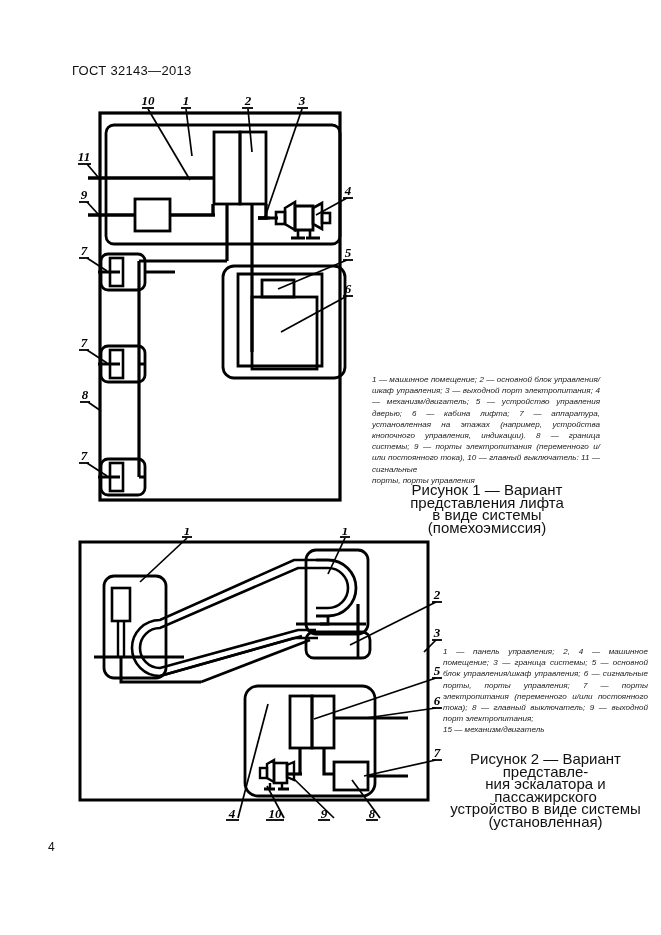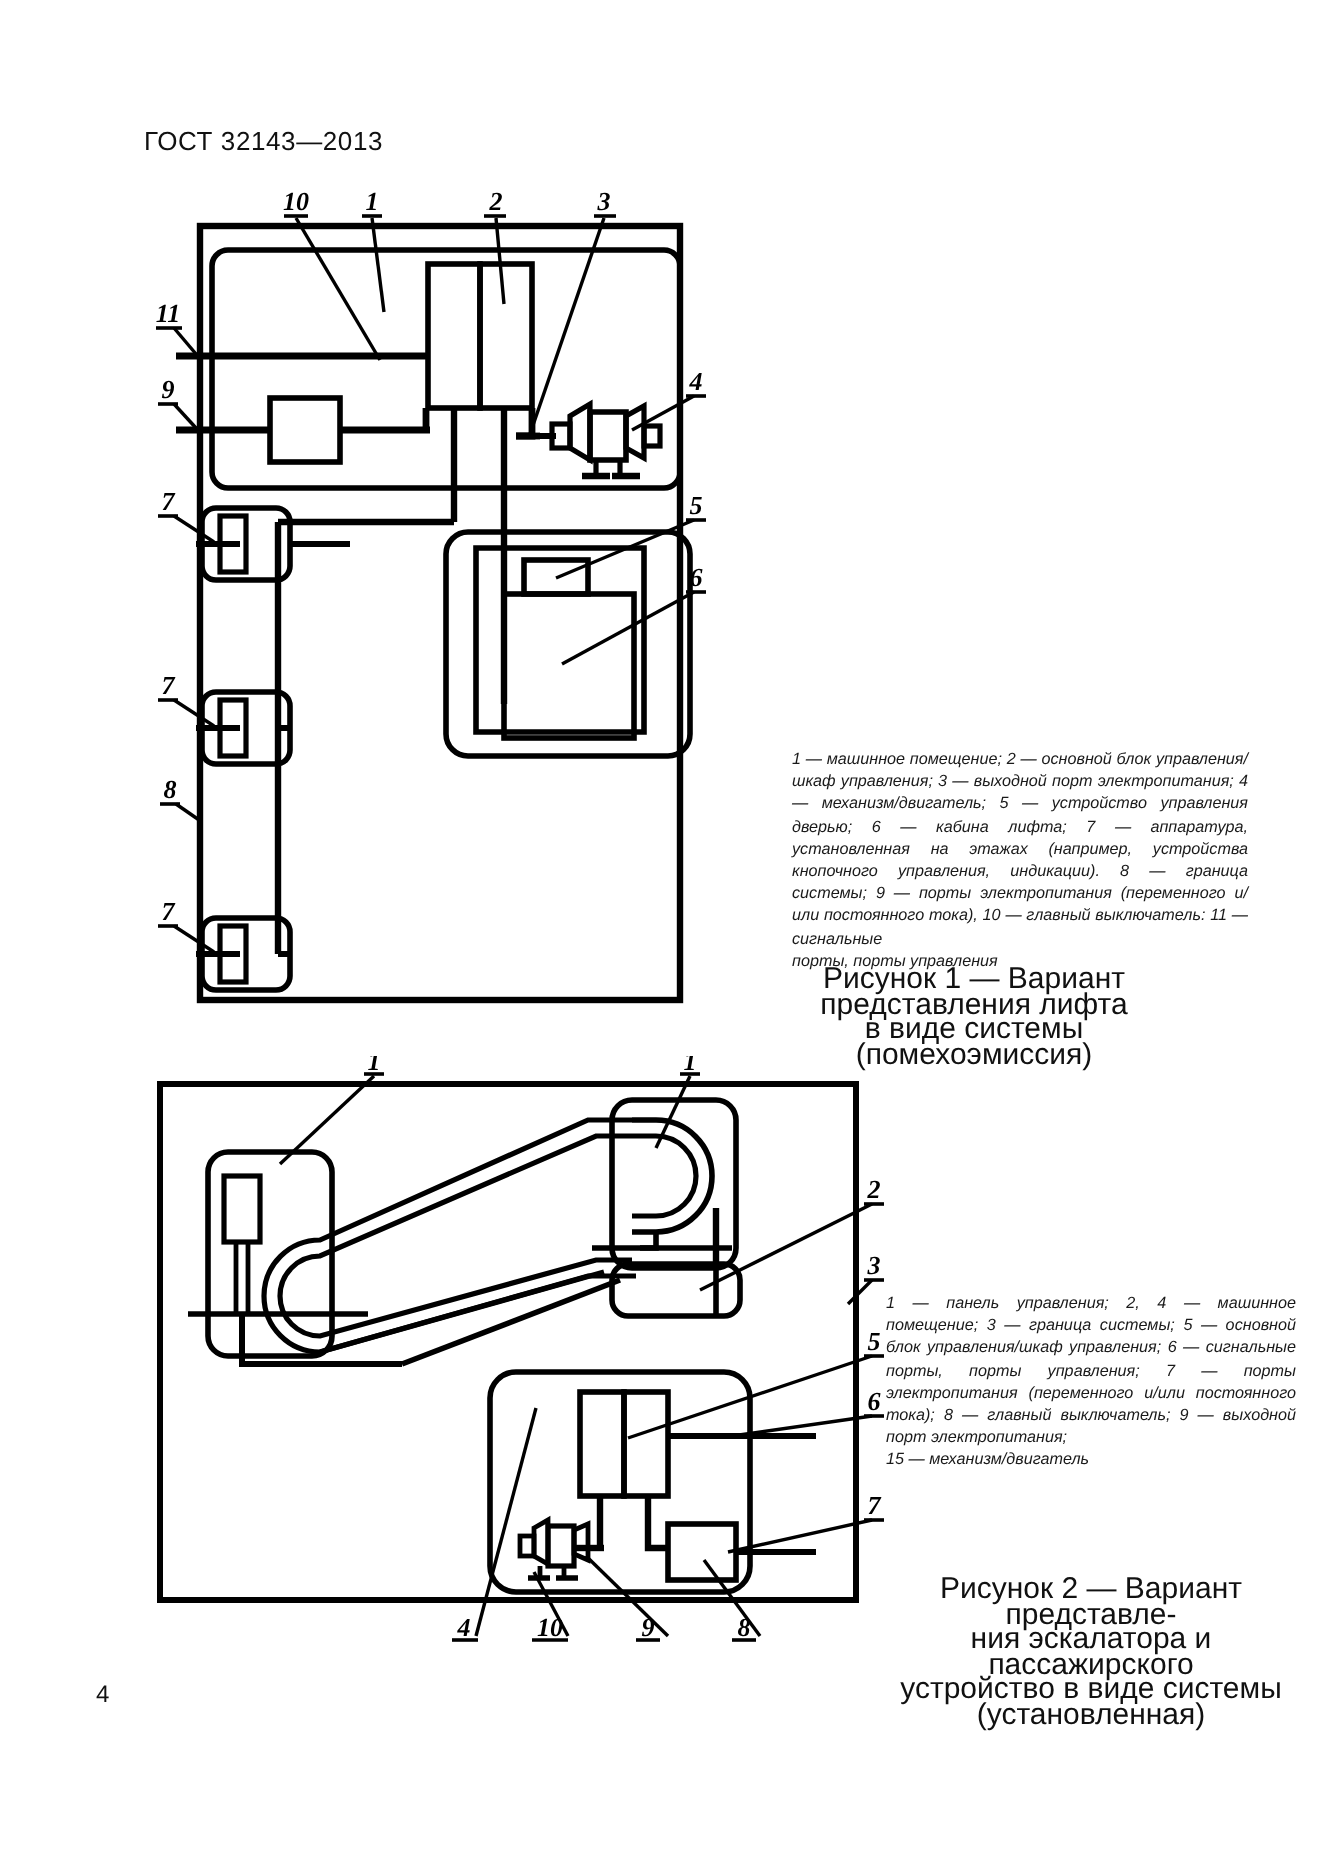--- a/index.html
+++ b/index.html
@@ -51,21 +51,20 @@
     text-justify: inter-word;
     color: #1a1a1a;
   }
   .legend .last-line {
     display: block;
   }
   #figure-1-legend {
     left: 372px;
     top: 374px;
     width: 228px;
-    margin-left: 24px;
   }
   #figure-2-legend {
     left: 443px;
     top: 646px;
     width: 205px;
   }
   .fig-title {
     position: absolute;
     font-size: 15px;
     line-height: 12.6px;
@@ -73,21 +72,20 @@
   }
   #figure-1-title {
     left: 372px;
     top: 484px;
     width: 230px;
   }
   #figure-2-title {
     left: 443px;
     top: 753px;
     width: 205px;
-    margin-top: 36px;
   }
   #figure-2-note {
     position: absolute;
     left: 443px;
     top: 598px;
     width: 205px;
     font-size: 9px;
     line-height: 12.4px;
     text-align: justify;
     text-justify: inter-word;

